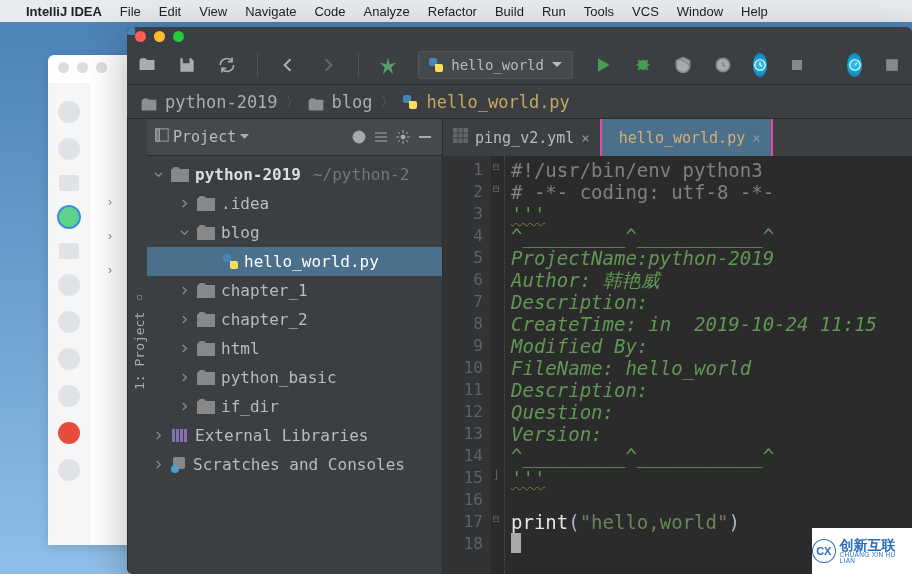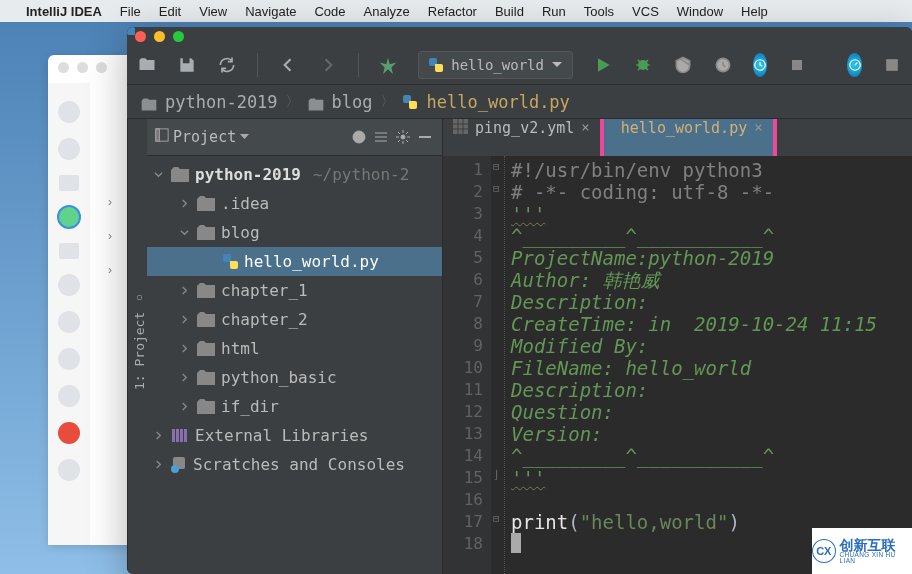--- a/index.html
+++ b/index.html
@@ -173,23 +173,23 @@
   flex-direction: column;
   background: #2b2b2b;
 }
 .editor-tabs {
   height: 37px;
   background: #3b3f41;
   display: flex;
   align-items: stretch;
 }
 .ed-tab {
-  display:flex; align-items:flex-start; padding: 0 10px; gap:7px;
+  display:flex; align-items:center; padding: 0 10px; gap:7px;
   color:#bbb; font-size:15px;
-  border-right:4px solid #ec4899;
+  border-right:2px solid #ec4899;
 }
 .ed-tab.active { background:#4a708b; color:#d5b071;}
 .ed-tab .close { color:#999; font-size:14px;}
 .ed-tab .tico svg { width:15px;height:15px; fill:#888;}
 .ed-body { flex:1; display:flex; overflow:hidden; position:relative;}
 .gutter-nums {
   width: 48px; background:#313335;
   padding: 3px 8px 0 0;
   text-align:right; color:#606366;
   font-size: 16px; line-height:22px;

